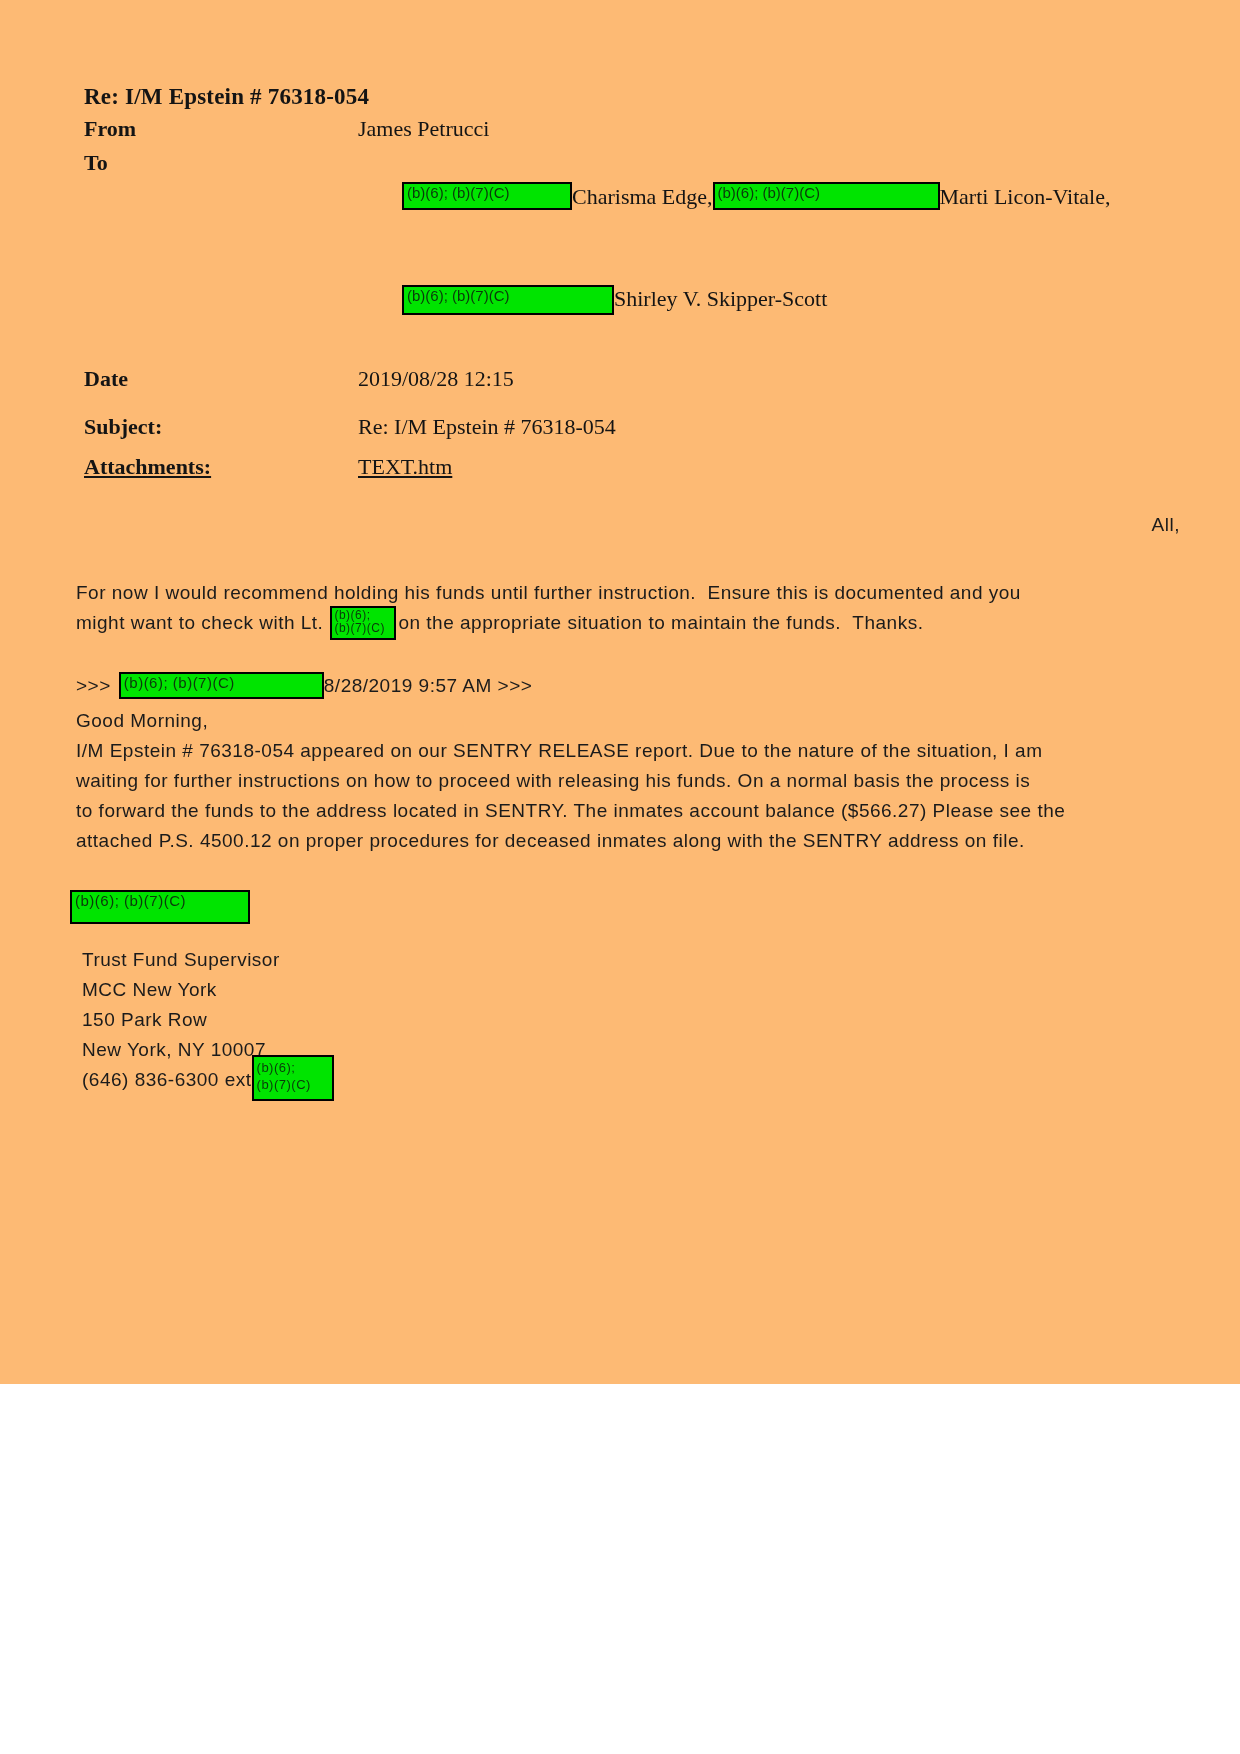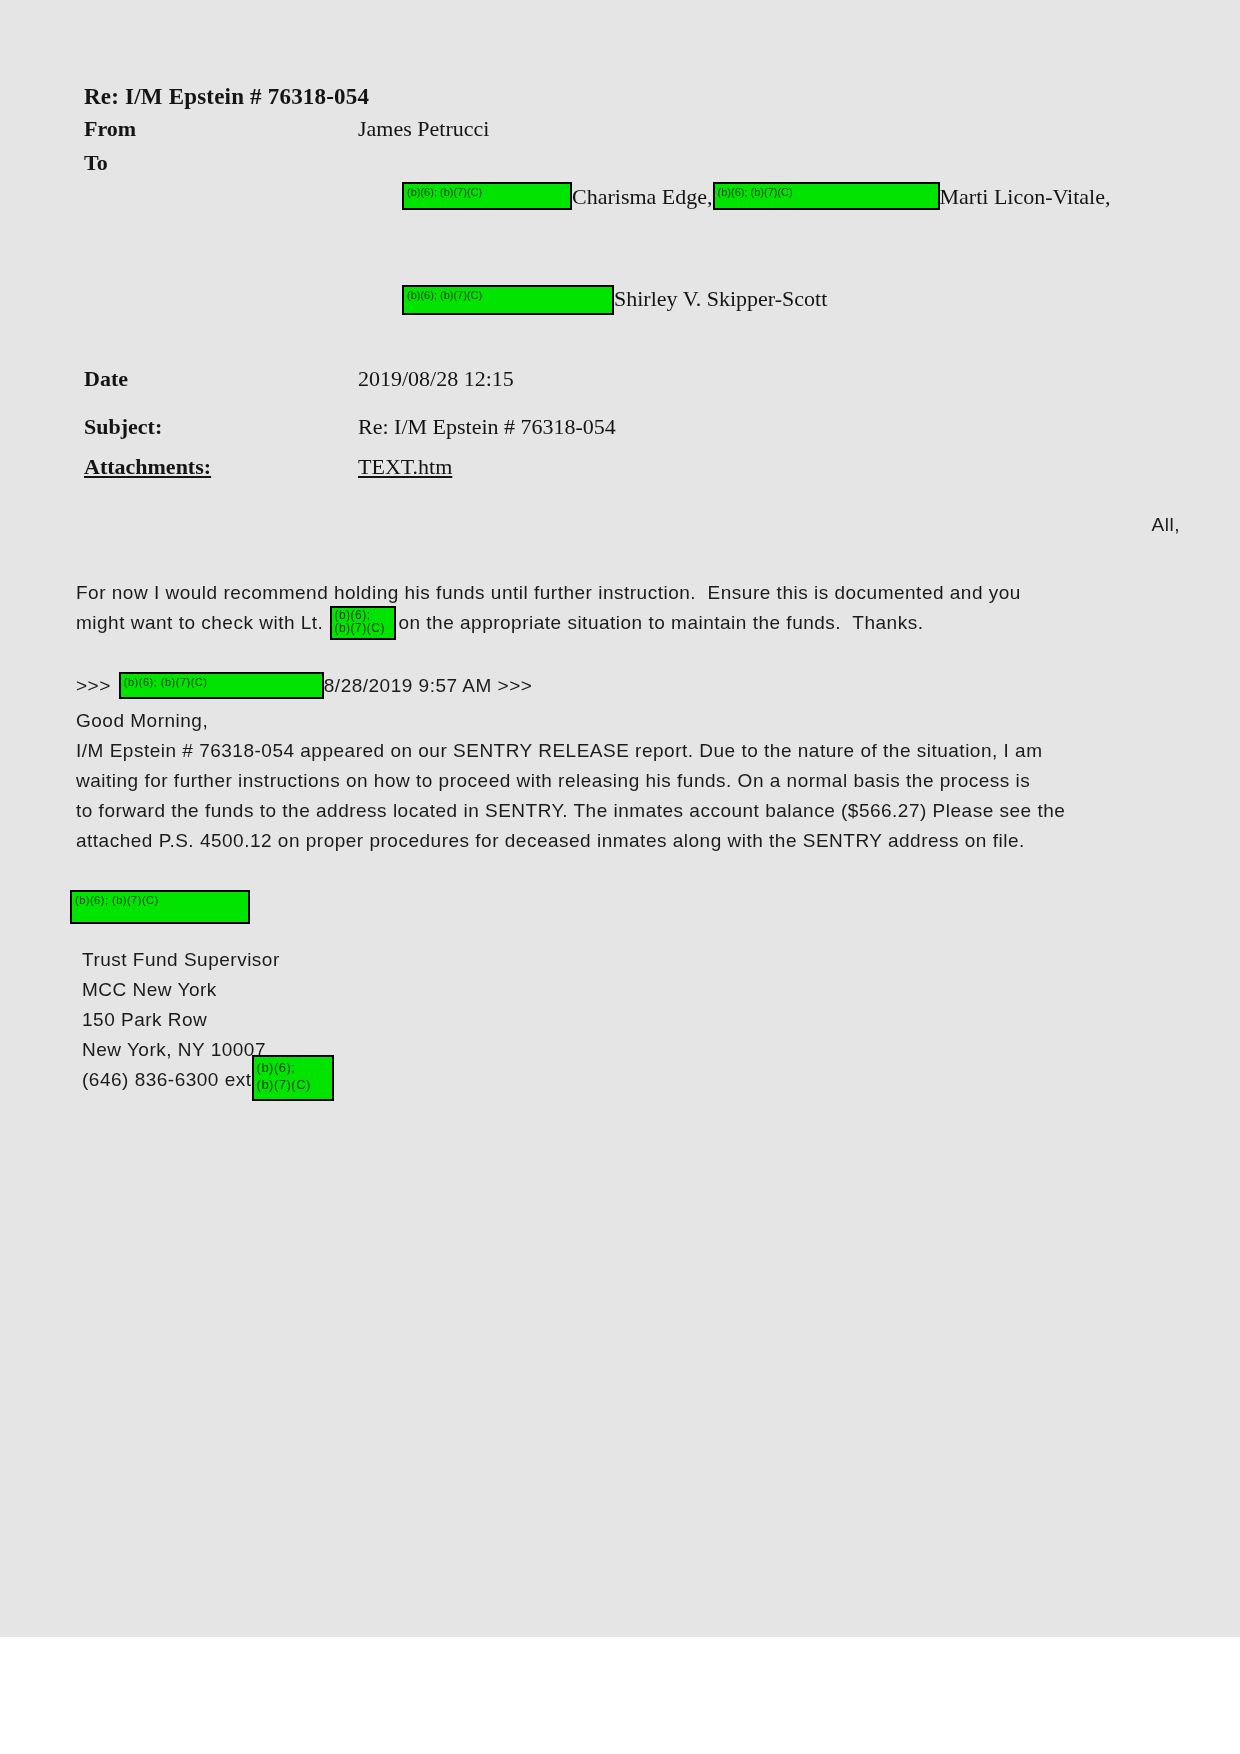--- a/index.html
+++ b/index.html
@@ -1,19 +1,19 @@
 <!DOCTYPE html>
 <html><head>
 <meta charset="utf-8">
 <style>
   html,body { margin:0; padding:0; background:#ffffff; }
   .page {
     position:relative;
-    width:1240px; height:1637px;
-    background:#e5e5e5;
+    width:1240px; height:1384px;
+    background:#fdba74;
     overflow:hidden;
     font-family:"Liberation Serif", serif;
     color:#141414;
   }
   .content { padding:82px 60px 0 84px; }
 
   
   .hdr-title {
     font-size:23px; line-height:30px; font-weight:bold;
     letter-spacing:0.2px;
@@ -22,21 +22,21 @@
   .hdr-label { width:274px; flex:0 0 274px; font-weight:bold; }
   .hdr-value { white-space:pre; }
   .to-line { line-height:32px; white-space:nowrap; }
 
   
   .redact {
     display:inline-block; box-sizing:border-box;
     background:#00e400; border:2px solid #000;
     color:#0a3a0a;
     font-family:"Liberation Sans", sans-serif;
-    font-size:11px; line-height:15px;
+    font-size:15px; line-height:15px;
     padding:1px 3px 0 3px;
     text-align:left; overflow:hidden;
     vertical-align:-6px;
     white-space:nowrap;
   }
   .redact.to1 { width:170px; height:28px; }
   .redact.to2 { width:227px; height:28px; }
   .redact.to3 { width:212px; height:30px; vertical-align:-9px; }
   .redact.quote { width:205px; height:27px; vertical-align:-7px; margin-left:8px; }
   .redact.sig  { width:180px; height:34px; display:block; }

